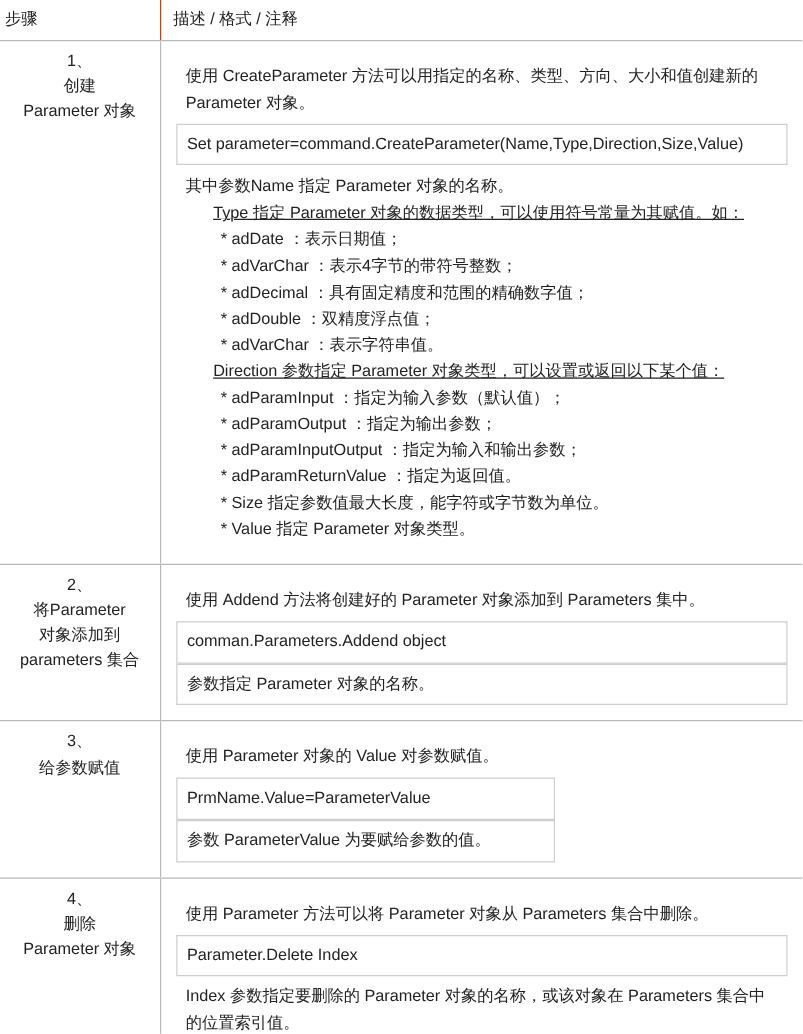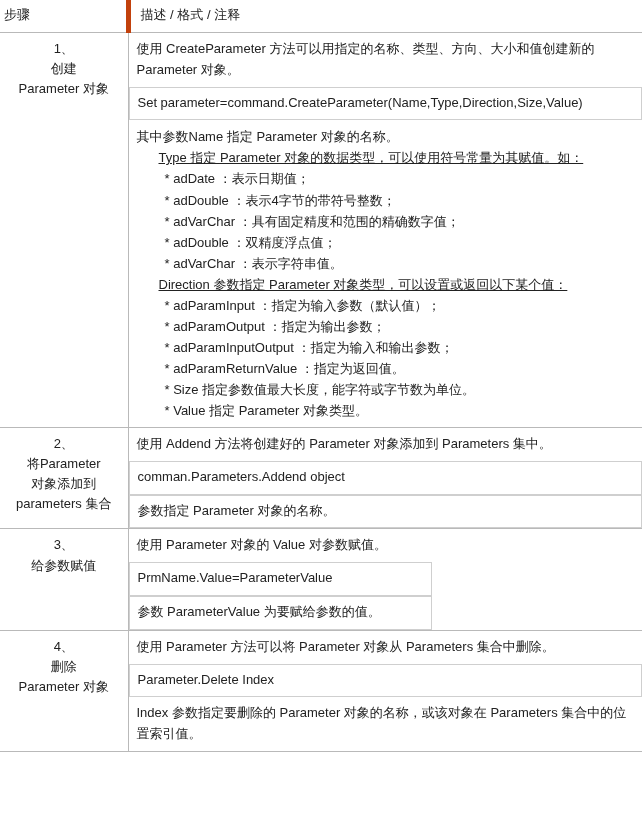--- a/index.html
+++ b/index.html
@@ -28,33 +28,33 @@
   col.c-step { width: 128px; }
   col.c-desc { width: 514px; }
 
   tr.header-row td {
     border-bottom: 1px solid #b9b9b9;
     padding: 6px 8px 8px 4px;
     font-size: 13px;
     color: #222;
   }
   tr.header-row td.hdr-desc {
-    border-left: 5px solid #c2410c;
+    border-left: 1px solid #c2410c;
     padding-left: 10px;
   }
 
   tr.body-row > td.step-cell {
     border-bottom: 1px solid #b9b9b9;
     text-align: center;
     padding: 0;
   }
   tr.body-row > td.desc-cell {
     border-bottom: 1px solid #b9b9b9;
     border-left: 1px solid #b9b9b9;
-    padding: 0;
+    padding: 12px;
   }
 
   .step-inner {
     display: flex;
     flex-direction: column;
     justify-content: center;
     align-items: center;
     height: 100%;
     line-height: 1.55;
     font-size: 13px;
@@ -102,22 +102,22 @@
           <span class="step-line">Parameter 对象</span>
         </div>
       </td>
       <td class="desc-cell">
         <div class="blk plain">使用 CreateParameter 方法可以用指定的名称、类型、方向、大小和值创建新的 Parameter 对象。</div>
         <div class="code-box">Set parameter=command.CreateParameter(Name,Type,Direction,Size,Value)</div>
         <div class="blk plain">
           <div class="txt-line">其中参数Name 指定 Parameter 对象的名称。</div>
           <div class="txt-line indent1">Type 指定 Parameter 对象的数据类型，可以使用符号常量为其赋值。如：</div>
           <div class="txt-line indent2">* adDate ：表示日期值；</div>
-          <div class="txt-line indent2">* adDouble ：表示4字节的带符号整数；</div>
-          <div class="txt-line indent2">* adVarChar ：具有固定精度和范围的精确数字值；</div>
+          <div class="txt-line indent2">* adVarChar ：表示4字节的带符号整数；</div>
+          <div class="txt-line indent2">* adDecimal ：具有固定精度和范围的精确数字值；</div>
           <div class="txt-line indent2">* adDouble ：双精度浮点值；</div>
           <div class="txt-line indent2">* adVarChar ：表示字符串值。</div>
           <div class="txt-line indent1">Direction 参数指定 Parameter 对象类型，可以设置或返回以下某个值：</div>
           <div class="txt-line indent2">* adParamInput ：指定为输入参数（默认值）；</div>
           <div class="txt-line indent2">* adParamOutput ：指定为输出参数；</div>
           <div class="txt-line indent2">* adParamInputOutput ：指定为输入和输出参数；</div>
           <div class="txt-line indent2">* adParamReturnValue ：指定为返回值。</div>
           <div class="txt-line indent2">* Size 指定参数值最大长度，能字符或字节数为单位。</div>
           <div class="txt-line indent2">* Value 指定 Parameter 对象类型。</div>
         </div>

